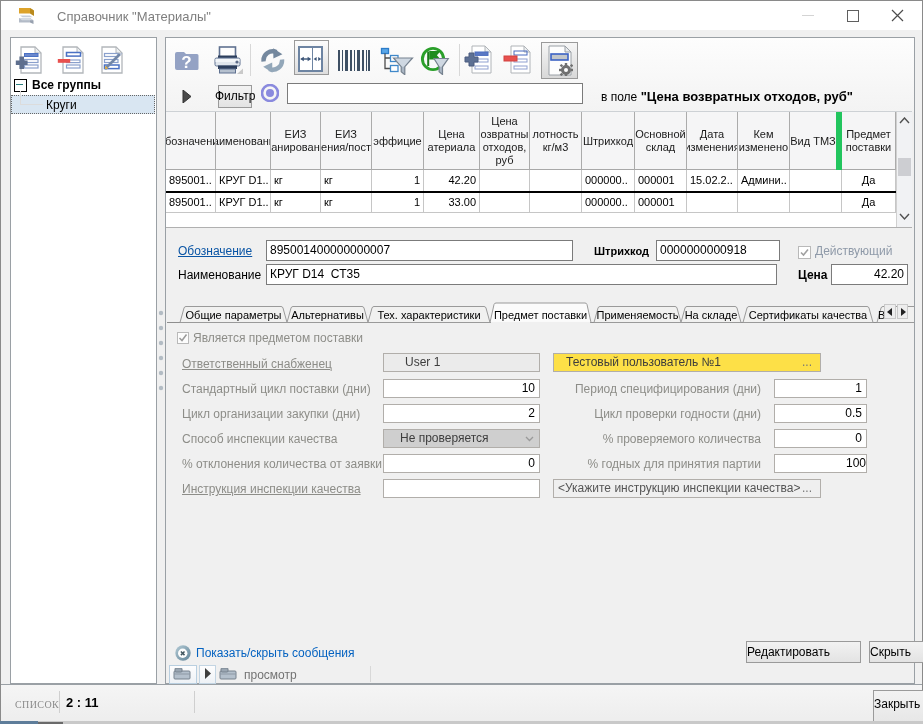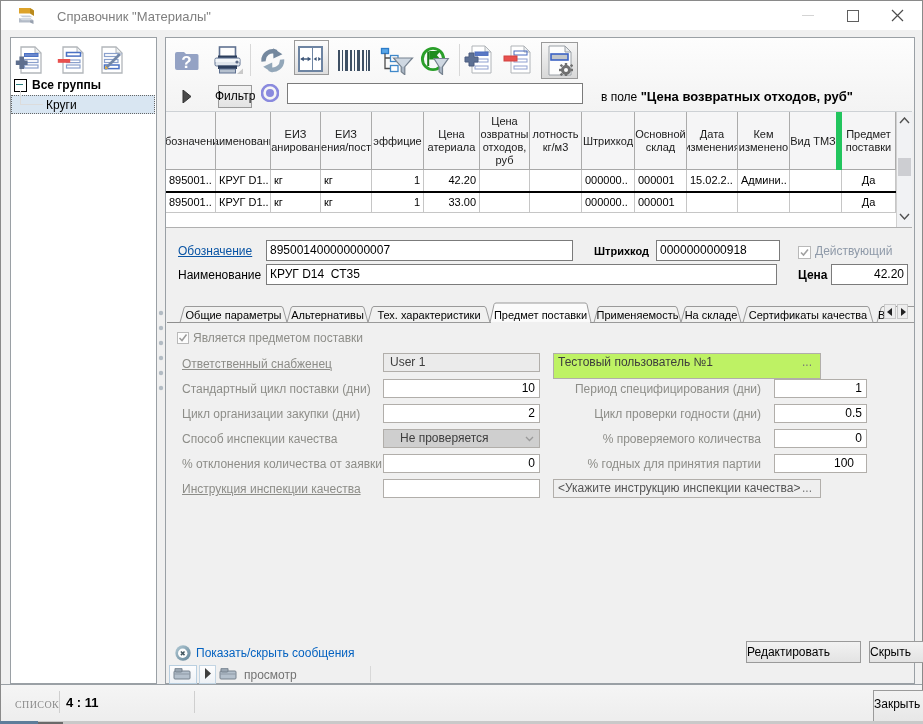--- a/index.html
+++ b/index.html
@@ -330,22 +330,22 @@
     <polygon points="1,0 1,8 6,4" fill="#222"></polygon>
   </svg>
 
 <div class="a" style="left:177px;top:332px;width:12px;height:12px;border:1px solid #b9b9b9;background:#fcfcfc;box-sizing:border-box;"></div>
 <svg class="a" style="left:178px;top:333px" width="10" height="10" viewBox="0 0 10 10">
     <path d="M1.5,5 L4,7.5 L8.5,1.5" fill="none" stroke="#9a9a9a" stroke-width="1.5"></path>
   </svg>
 <div class="glbl" style="left:193px;top:331px;">Является предметом поставки</div>
 
 <div class="glbl" style="left:182px;top:357px;text-decoration:underline;">Ответственный снабженец</div>
-<div class="inp2" style="left:383px;top:353px;width:157px;height:19px;background:#ebebeb;line-height:17px;padding-left:6px;color:#3d3d3d;">User 1</div>
-<div class="inp2" style="left:553px;top:353px;width:268px;height:26px;background:#bef264;line-height:17px;padding-left:4px;color:#3d3d3d;">Тестовый пользователь №1<span style="position:absolute;right:0;top:0;width:26px;height:17px;text-align:center;color:#777;">...</span></div>
+<div class="inp2" style="left:383px;top:353px;width:157px;height:19px;background:#ebebeb;line-height:17px;padding-left:21px;color:#3d3d3d;">User 1</div>
+<div class="inp2" style="left:553px;top:353px;width:268px;height:19px;background:#fde047;line-height:17px;padding-left:12px;color:#3d3d3d;">Тестовый пользователь №1<span style="position:absolute;right:0;top:0;width:26px;height:17px;text-align:center;color:#777;">...</span></div>
 
 <div class="glbl" style="left:182px;top:382px;">Стандартный цикл поставки (дни)</div>
 <div class="inp2" style="left:383px;top:379px;width:157px;height:19px;line-height:17px;padding-right:4px;text-align:right;">10</div>
 <div class="glbl" style="top:382px;left:574px;width:187px;text-align:right;">Период специфицирования (дни)</div>
 <div class="inp2" style="left:774px;top:379px;width:93px;height:19px;line-height:17px;padding-right:4px;text-align:right;">1</div>
 
 <div class="glbl" style="left:182px;top:407px;">Цикл организации закупки (дни)</div>
 <div class="inp2" style="left:383px;top:404px;width:157px;height:19px;line-height:17px;padding-right:4px;text-align:right;">2</div>
 <div class="glbl" style="top:407px;left:574px;width:187px;text-align:right;">Цикл проверки годности (дни)</div>
 <div class="inp2" style="left:774px;top:404px;width:93px;height:19px;line-height:17px;padding-right:4px;text-align:right;">0.5</div>
@@ -353,21 +353,21 @@
 <div class="glbl" style="left:182px;top:432px;">Способ инспекции качества</div>
 <div class="inp2" style="left:383px;top:429px;width:157px;height:19px;background:#cfcfcf;line-height:17px;padding-left:16px;color:#3d3d3d;">Не проверяется<svg style="position:absolute;right:5px;top:6px" width="9" height="6" viewBox="0 0 9 6">
       <path d="M1,1 L4.5,4.5 L8,1" fill="none" stroke="#9a9a9a" stroke-width="1.3"></path>
     </svg></div>
 <div class="glbl" style="top:432px;left:574px;width:187px;text-align:right;">% проверяемого количества</div>
 <div class="inp2" style="left:774px;top:429px;width:93px;height:19px;line-height:17px;padding-right:4px;text-align:right;">0</div>
 
 <div class="glbl" style="left:182px;top:457px;">% отклонения количества от заявки</div>
 <div class="inp2" style="left:383px;top:454px;width:157px;height:19px;line-height:17px;padding-right:4px;text-align:right;">0</div>
 <div class="glbl" style="top:457px;left:574px;width:187px;text-align:right;">% годных для принятия партии</div>
-<div class="inp2" style="left:774px;top:454px;width:93px;height:19px;line-height:17px;padding-right:12px;text-align:right;">100</div>
+<div class="inp2" style="left:774px;top:454px;width:93px;height:19px;line-height:17px;padding-right:0;text-align:right;">100</div>
 
 <div class="glbl" style="left:182px;top:482px;text-decoration:underline;">Инструкция инспекции качества</div>
 <div class="inp2" style="left:383px;top:479px;width:157px;height:19px;"></div>
 <div class="inp2" style="left:553px;top:479px;width:268px;height:19px;background:#efefef;line-height:17px;padding-left:4px;color:#555;">&lt;Укажите инструкцию инспекции качества&gt;<span style="position:absolute;right:0;top:0;width:26px;height:17px;text-align:center;color:#777;">...</span></div>
 
 <div class="btn" style="left:698px;top:641px;width:115px;height:22px;line-height:21px;">Редактировать</div>
 <div class="btn" style="left:821px;top:641px;width:87px;height:22px;line-height:21px;">Скрыть</div>
 
 <svg class="a" style="left:175px;top:645px" width="16" height="16" viewBox="0 0 16 16">
  <defs>
@@ -396,20 +396,20 @@
  <rect x="1" y="3" width="16" height="8" rx="1" fill="#b4c0cc" stroke="#77828e"></rect>
  <path d="M1,6 h16" stroke="#8d98a4"></path>
  <rect x="2" y="0" width="7" height="4" rx="1" fill="#9aa6b2" stroke="#77828e"></rect>
 </svg>
 <div class="a" style="left:244px;top:668px;font-size:12px;color:#737373;">просмотр</div>
 <div class="sep" style="left:370px;top:666px;height:16px;"></div>
 
 <div class="a" style="left:1px;top:684px;width:921px;height:39px;background:linear-gradient(#f5f5f5,#ededed);border-top:1px solid #9aa0a5;box-sizing:border-box;"></div>
 <div class="a" style="left:15px;top:699px;font-family:'Liberation Serif',serif;font-size:10px;letter-spacing:0.4px;color:#8b8b8b;">СПИСОК</div>
 <div class="a" style="left:59px;top:691px;width:1px;height:22px;background:#cfcfcf;"></div>
-<div class="a" style="left:66px;top:695px;font-size:13px;font-weight:bold;color:#000;">4 : 11</div>
+<div class="a" style="left:66px;top:695px;font-size:13px;font-weight:bold;color:#000;">2 : 11</div>
 <div class="a" style="left:194px;top:691px;width:1px;height:22px;background:#cfcfcf;"></div>
 
 <div class="btn" style="left:825px;top:690px;width:90px;height:44px;line-height:26px;">Закрыть</div>
 
 <div class="a" style="left:0;top:721px;width:923px;height:3px;background:#c9c9c9;"></div>
 <div class="a" style="left:0;top:721px;width:38px;height:3px;background:#5e7d9a;"></div>
 <div class="a" style="left:38px;top:722px;width:25px;height:2px;background:#6a6a6a;"></div>
 
 </body></html>

